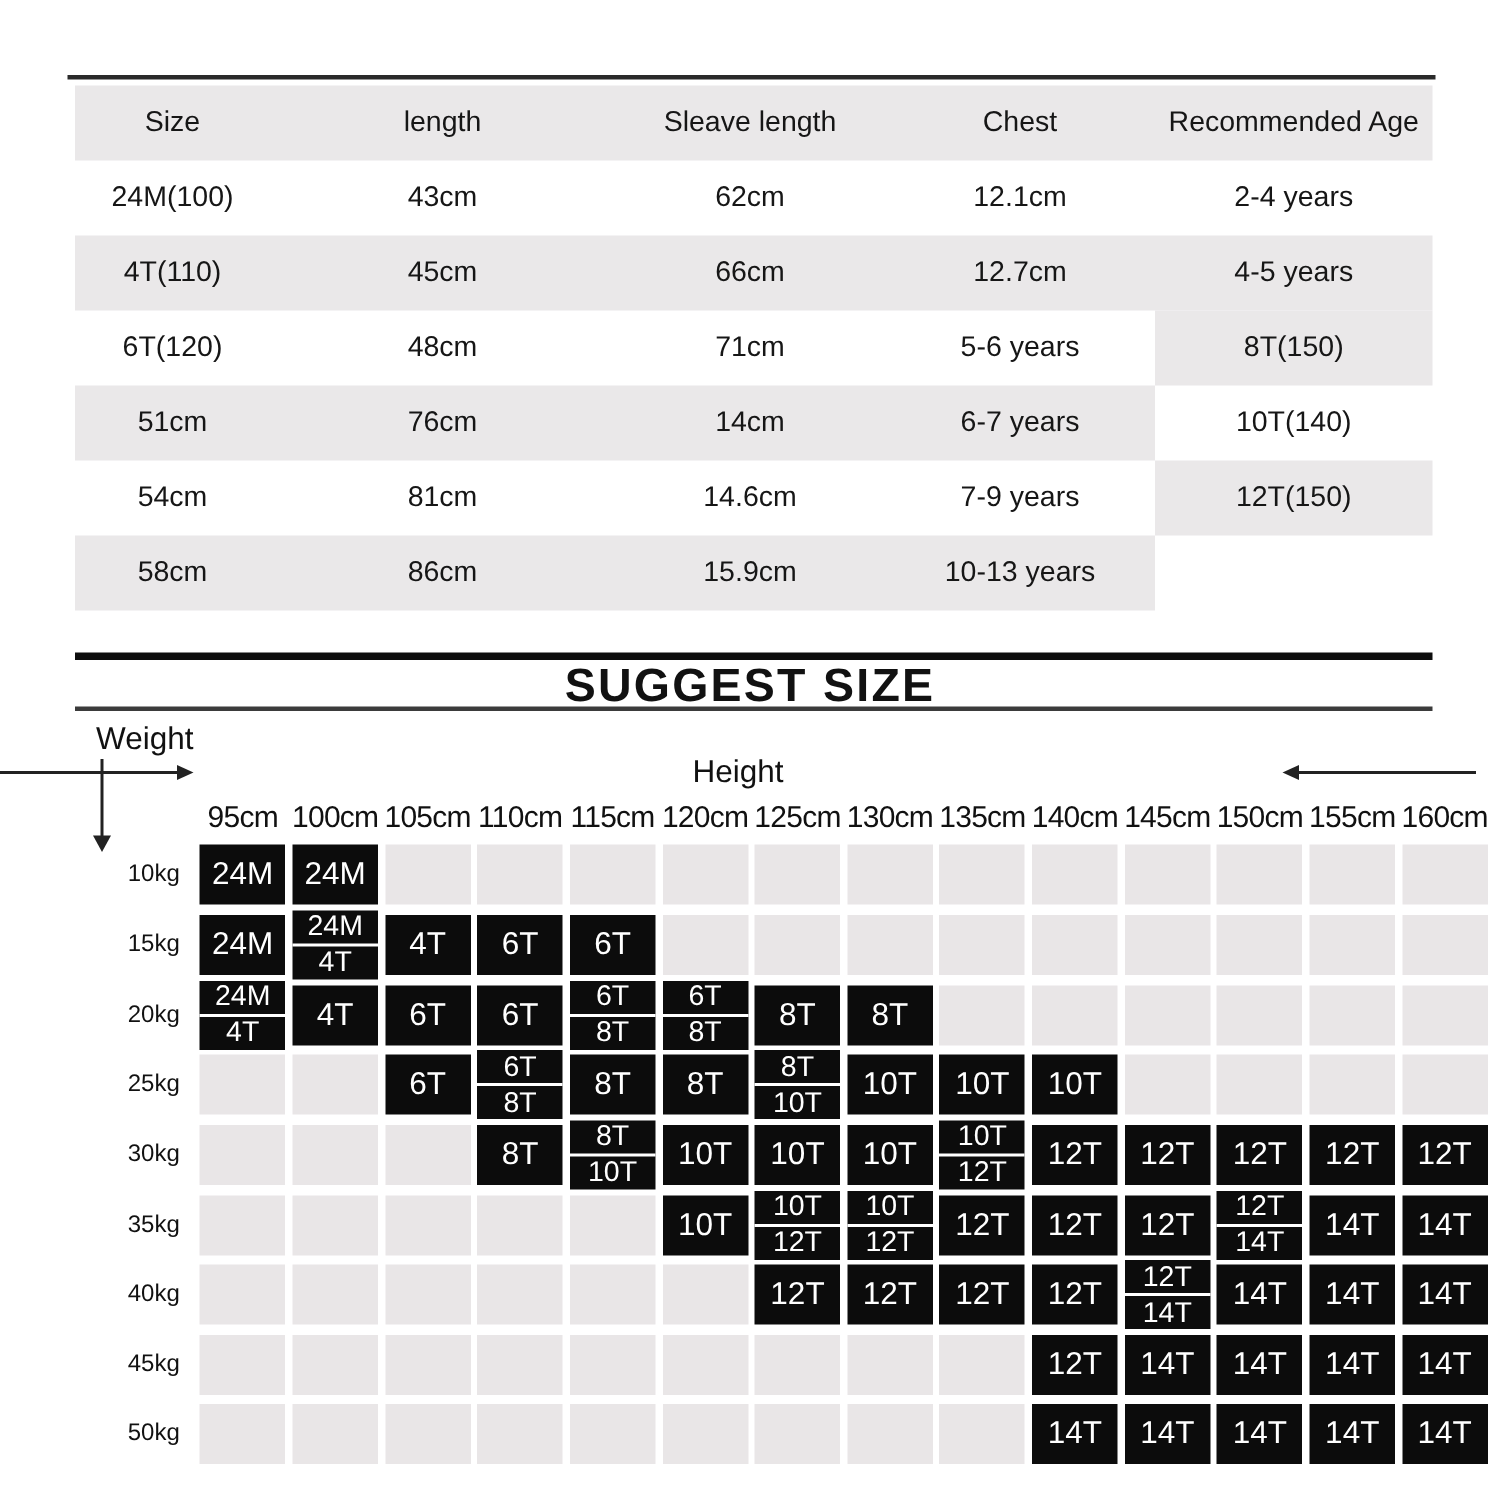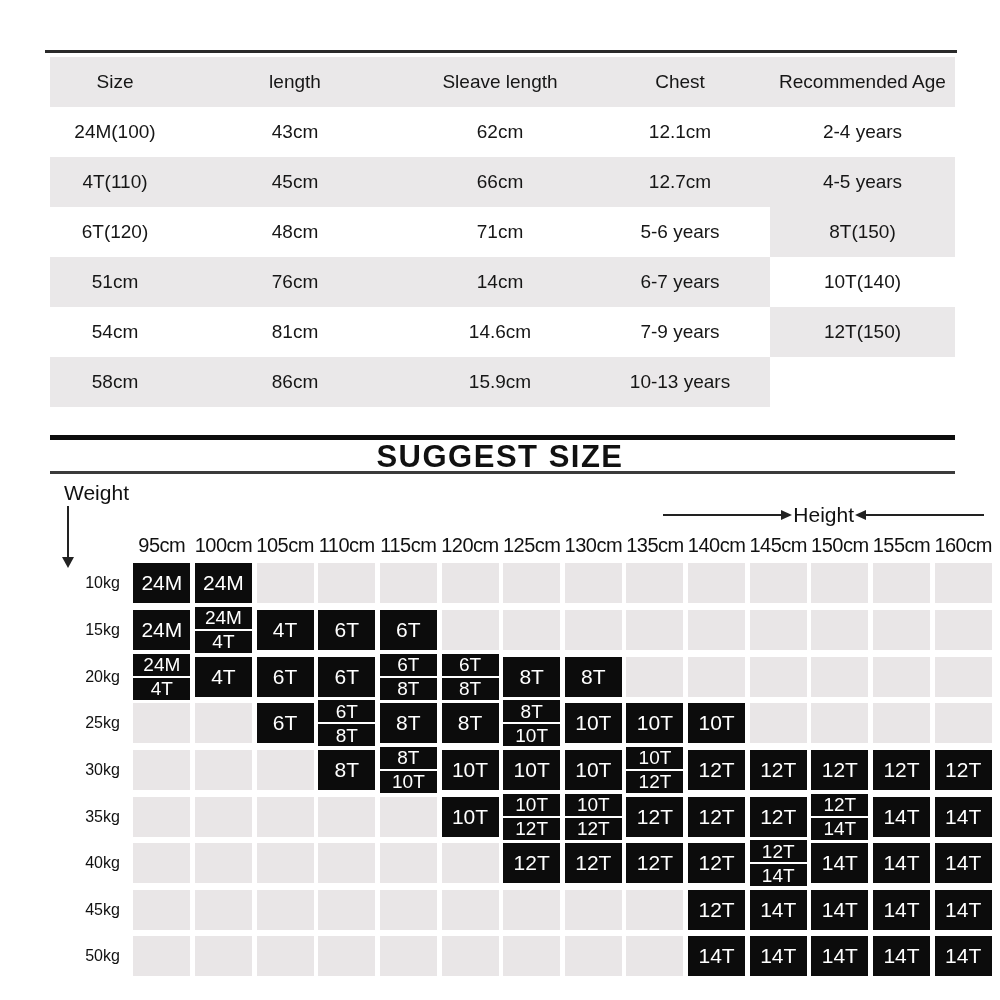--- a/index.html
+++ b/index.html
@@ -36,21 +36,21 @@
   .bar-bottom { position:absolute; top:471px; left:50px; width:905px; height:3px; background:#3b3b3b; }
   .ss-title {
     position:absolute; top:439px; left:0; width:100%;
     text-align:center; font-size:31px; font-weight:700;
     letter-spacing:1.5px; color:#111;
   }
   .weight-label { position:absolute; top:481px; left:48px; font-size:21px; color:#111;margin-left:16px; }
   .weight-arrow { position:absolute; top:506px; left:58px; }
   .height-axis {
     position:absolute; top:503px; left:0; width:984px;
-    display:flex; align-items:center; justify-content:flex-end; gap:12px;
+    display:flex; align-items:center; justify-content:space-between; gap:12px;
   }
   .height-text { font-size:21px; color:#111; }
   .h-line { width:118px; height:2px; background:#222; position:relative; }
   .h-line.to-right::after {
     content:""; position:absolute; right:-11px; top:-4px;
     border-left:11px solid #222; border-top:5px solid transparent; border-bottom:5px solid transparent;
   }
   .h-line.to-left::before {
     content:""; position:absolute; left:-11px; top:-4px;
     border-right:11px solid #222; border-top:5px solid transparent; border-bottom:5px solid transparent;

